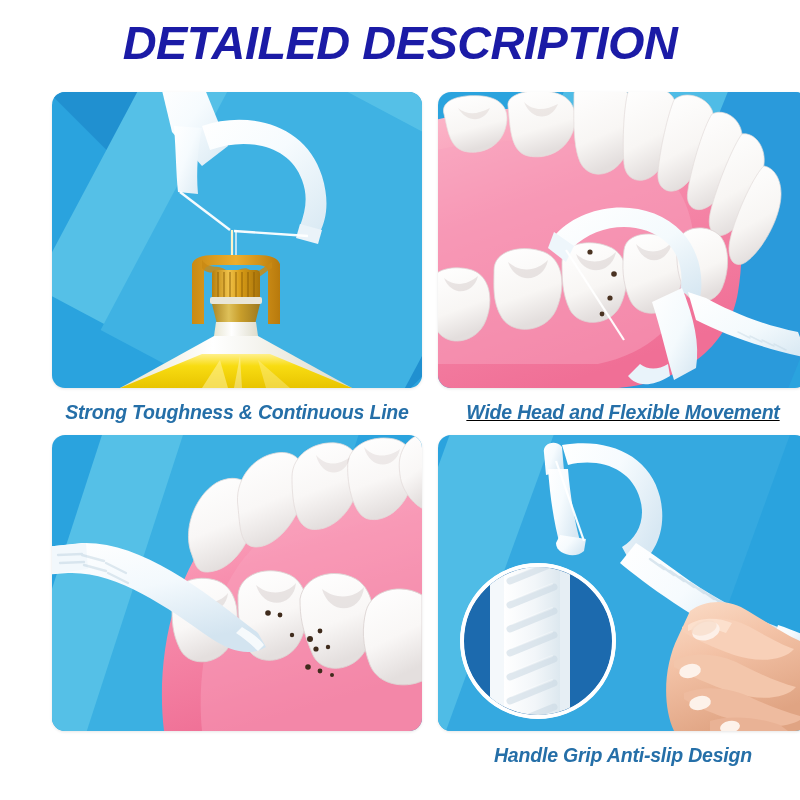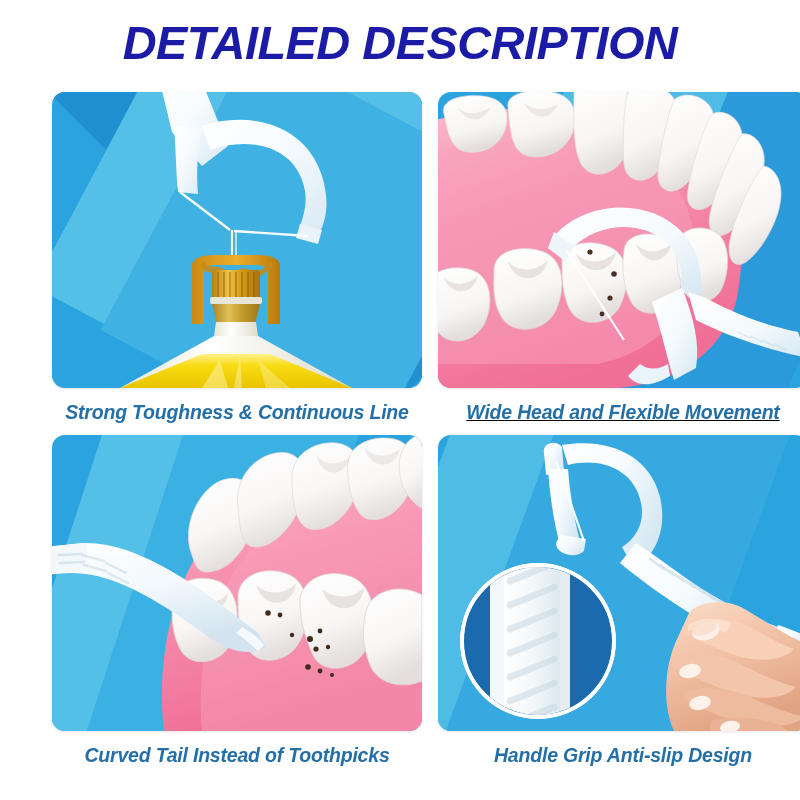--- a/index.html
+++ b/index.html
@@ -346,21 +346,20 @@
             <path d="M8 128 L32 127"></path>
             <path d="M30 120 L52 126"></path>
             <path d="M32 130 L54 136"></path>
             <path d="M54 128 L74 138"></path>
             <path d="M56 138 L76 148"></path>
           </g>
 
           <path d="M190 192 C200 198 208 204 212 210 L206 216 C198 208 190 202 184 198 Z" fill="#ffffff" opacity="0.8"></path>
         </svg>
       </div>
-      <div class="caption">Curved Tail Instead of Toothpicks</div>
     </div>
 
     <div class="cell c4">
       <div class="panel">
         <div class="bg bg4">
           <div class="w1"></div>
             <div class="w2"></div>
         </div>
         <svg class="art" viewBox="0 0 370 296">
           <defs>

